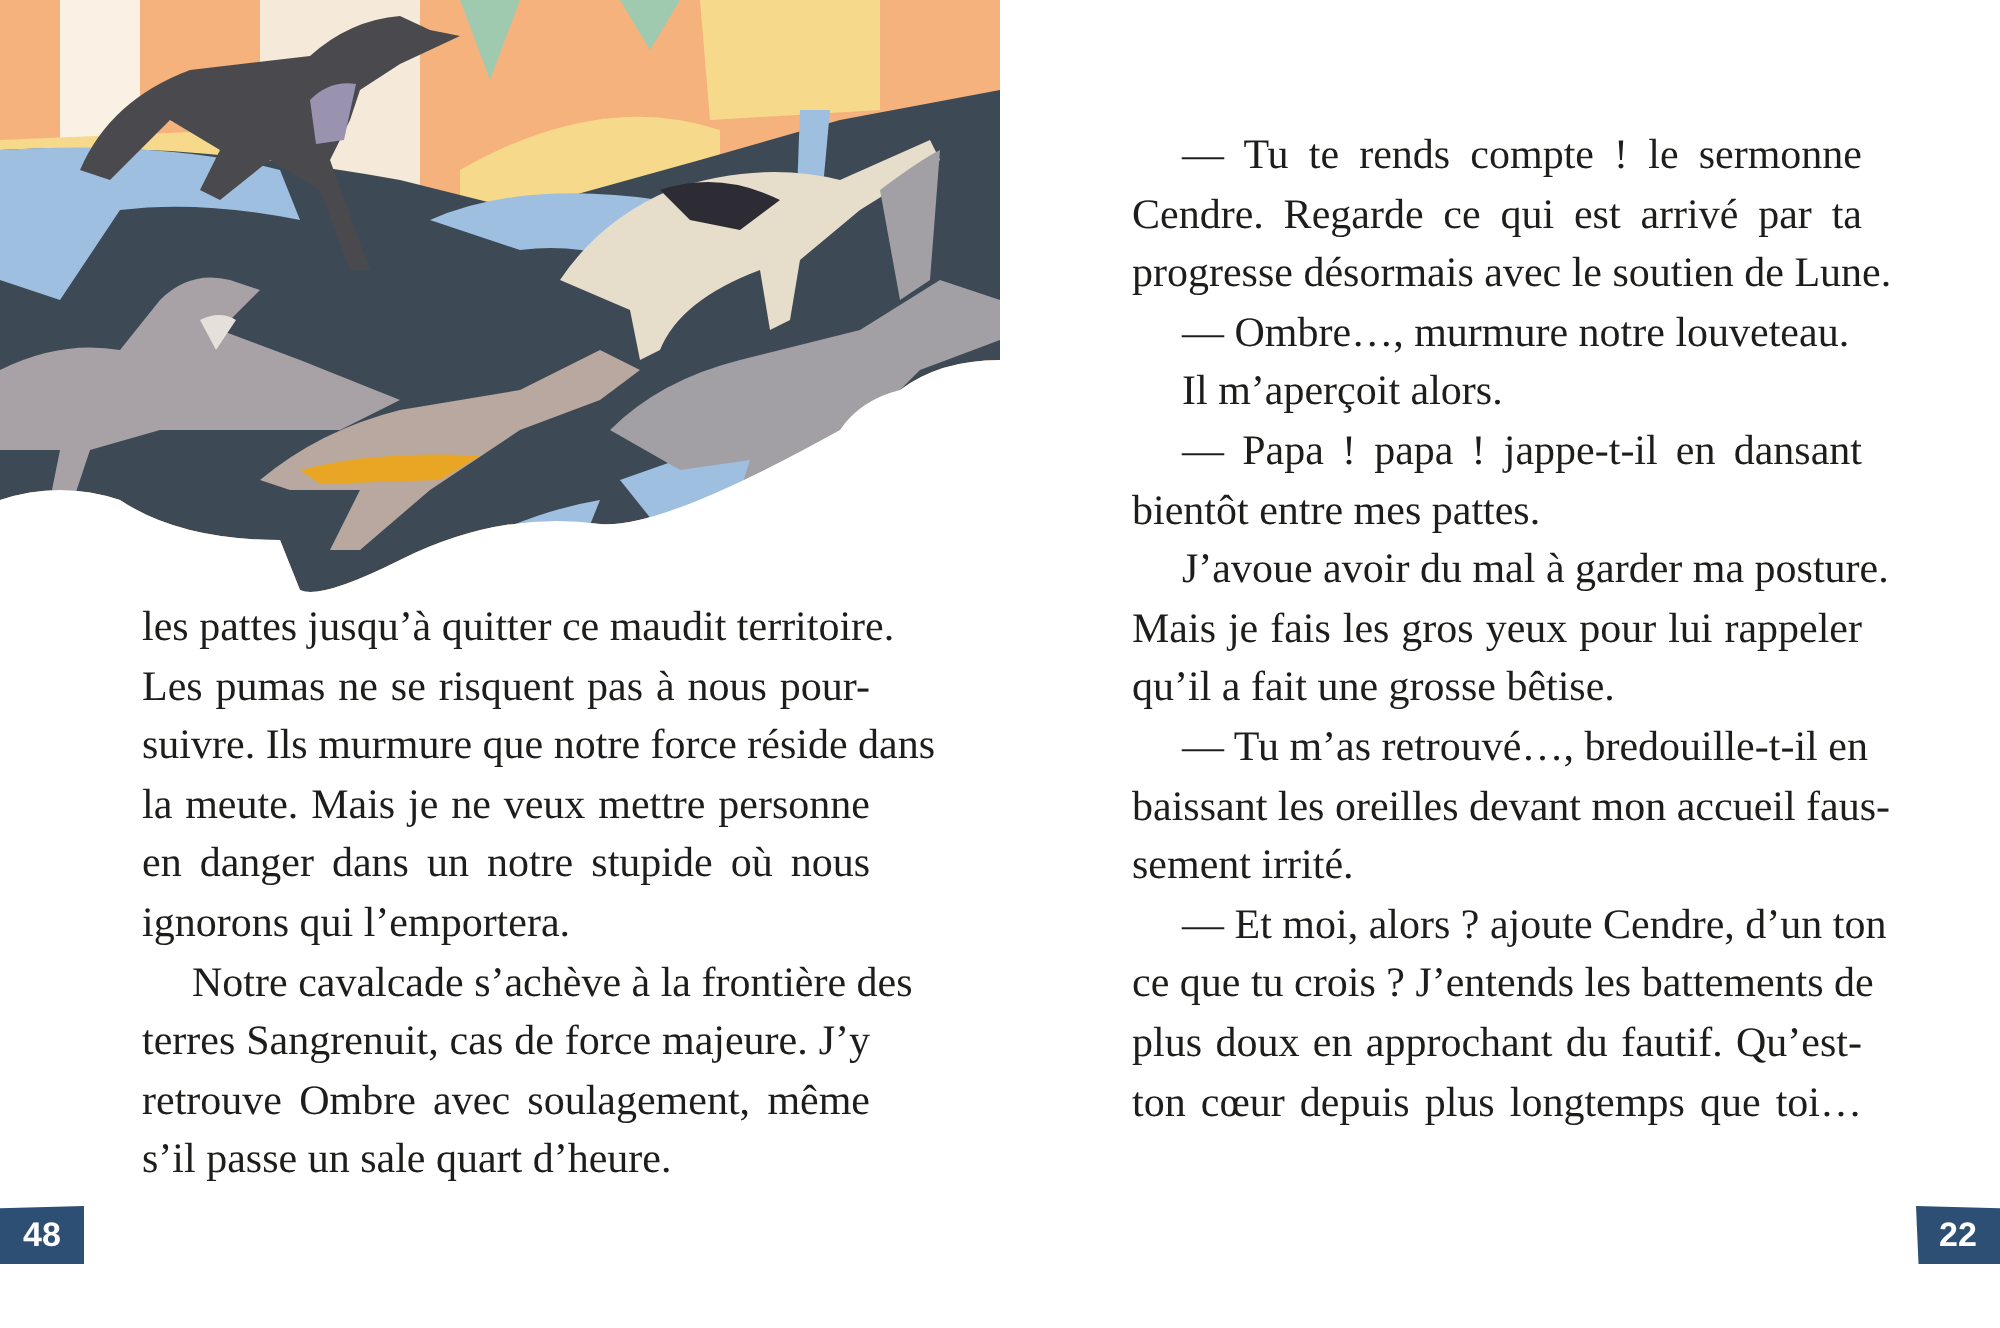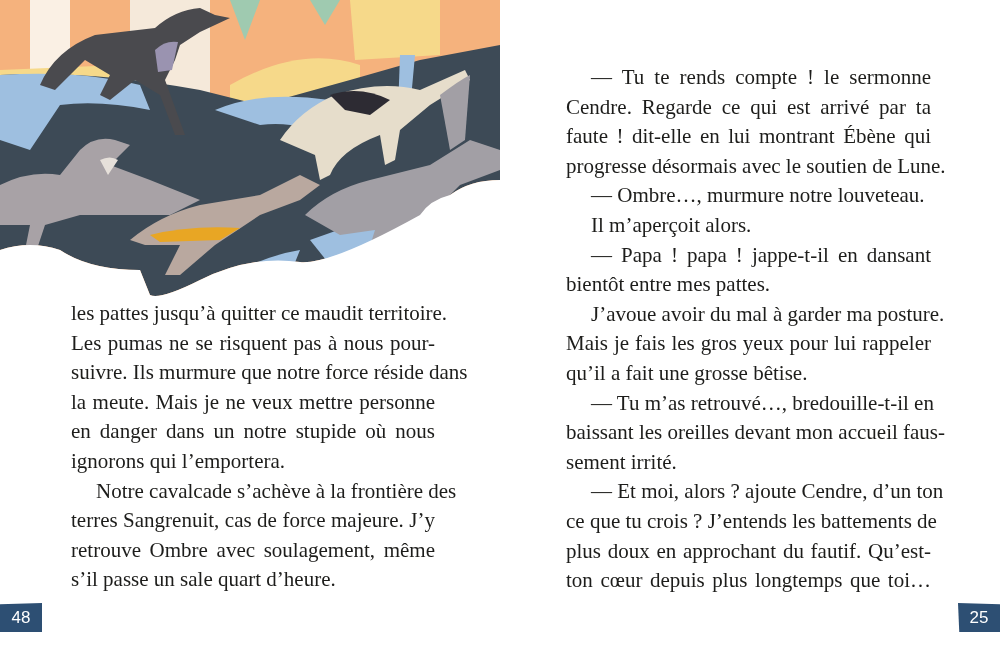--- a/index.html
+++ b/index.html
@@ -26,21 +26,21 @@
     .line { display: block; white-space: nowrap; text-align-last: justify; text-align: justify; height: 29.6px; }
     .line.last { text-align-last: left; }
     .indent { padding-left: 25px; }
 
     .page-num {
       position: absolute;
       top: 603px; height: 29px;
       background: #2d4f73;
       color: #ffffff;
       font-family: "Liberation Sans", "DejaVu Sans", sans-serif;
-      font-weight: normal;
+      font-weight: bold;
       font-size: 17px;
       line-height: 29px;
       text-align: center;
     }
     .page-num-left { left: 0; width: 42px; clip-path: polygon(0 4%, 100% 0, 100% 100%, 0 100%); }
     .page-num-right { left: 458px; width: 42px; clip-path: polygon(0 0, 100% 4%, 100% 100%, 3% 100%); }
   </style>
 </head>
 <body>
 
@@ -95,32 +95,31 @@
     <span class="line last">s’il passe un sale quart d’heure.</span>
   </div>
 
   <div class="page-num page-num-left">48</div>
 </div>
 
 <div class="page page-right">
   <div class="text-block right-text">
     <span class="line indent">— Tu te rends compte ! le sermonne</span>
     <span class="line">Cendre. Regarde ce qui est arrivé par ta</span>
-    <span class="line">faute ! dit-elle en lui montrant Ébène qui</span>
     <span class="line last">progresse désormais avec le soutien de Lune.</span>
     <span class="line indent last">— Ombre…, murmure notre louveteau.</span>
     <span class="line indent last">Il m’aperçoit alors.</span>
     <span class="line indent">— Papa ! papa ! jappe-t-il en dansant</span>
     <span class="line last">bientôt entre mes pattes.</span>
     <span class="line indent">J’avoue avoir du mal à garder ma posture.</span>
     <span class="line">Mais je fais les gros yeux pour lui rappeler</span>
     <span class="line last">qu’il a fait une grosse bêtise.</span>
     <span class="line indent">— Tu m’as retrouvé…, bredouille-t-il en</span>
     <span class="line">baissant les oreilles devant mon accueil faus-</span>
     <span class="line last">sement irrité.</span>
     <span class="line indent">— Et moi, alors ? ajoute Cendre, d’un ton</span>
     <span class="line">ce que tu crois ? J’entends les battements de</span>
     <span class="line">plus doux en approchant du fautif. Qu’est-</span>
     <span class="line">ton cœur depuis plus longtemps que toi…</span>
   </div>
 
-  <div class="page-num page-num-right">25</div>
+  <div class="page-num page-num-right">22</div>
 </div>
 
 </body></html>

